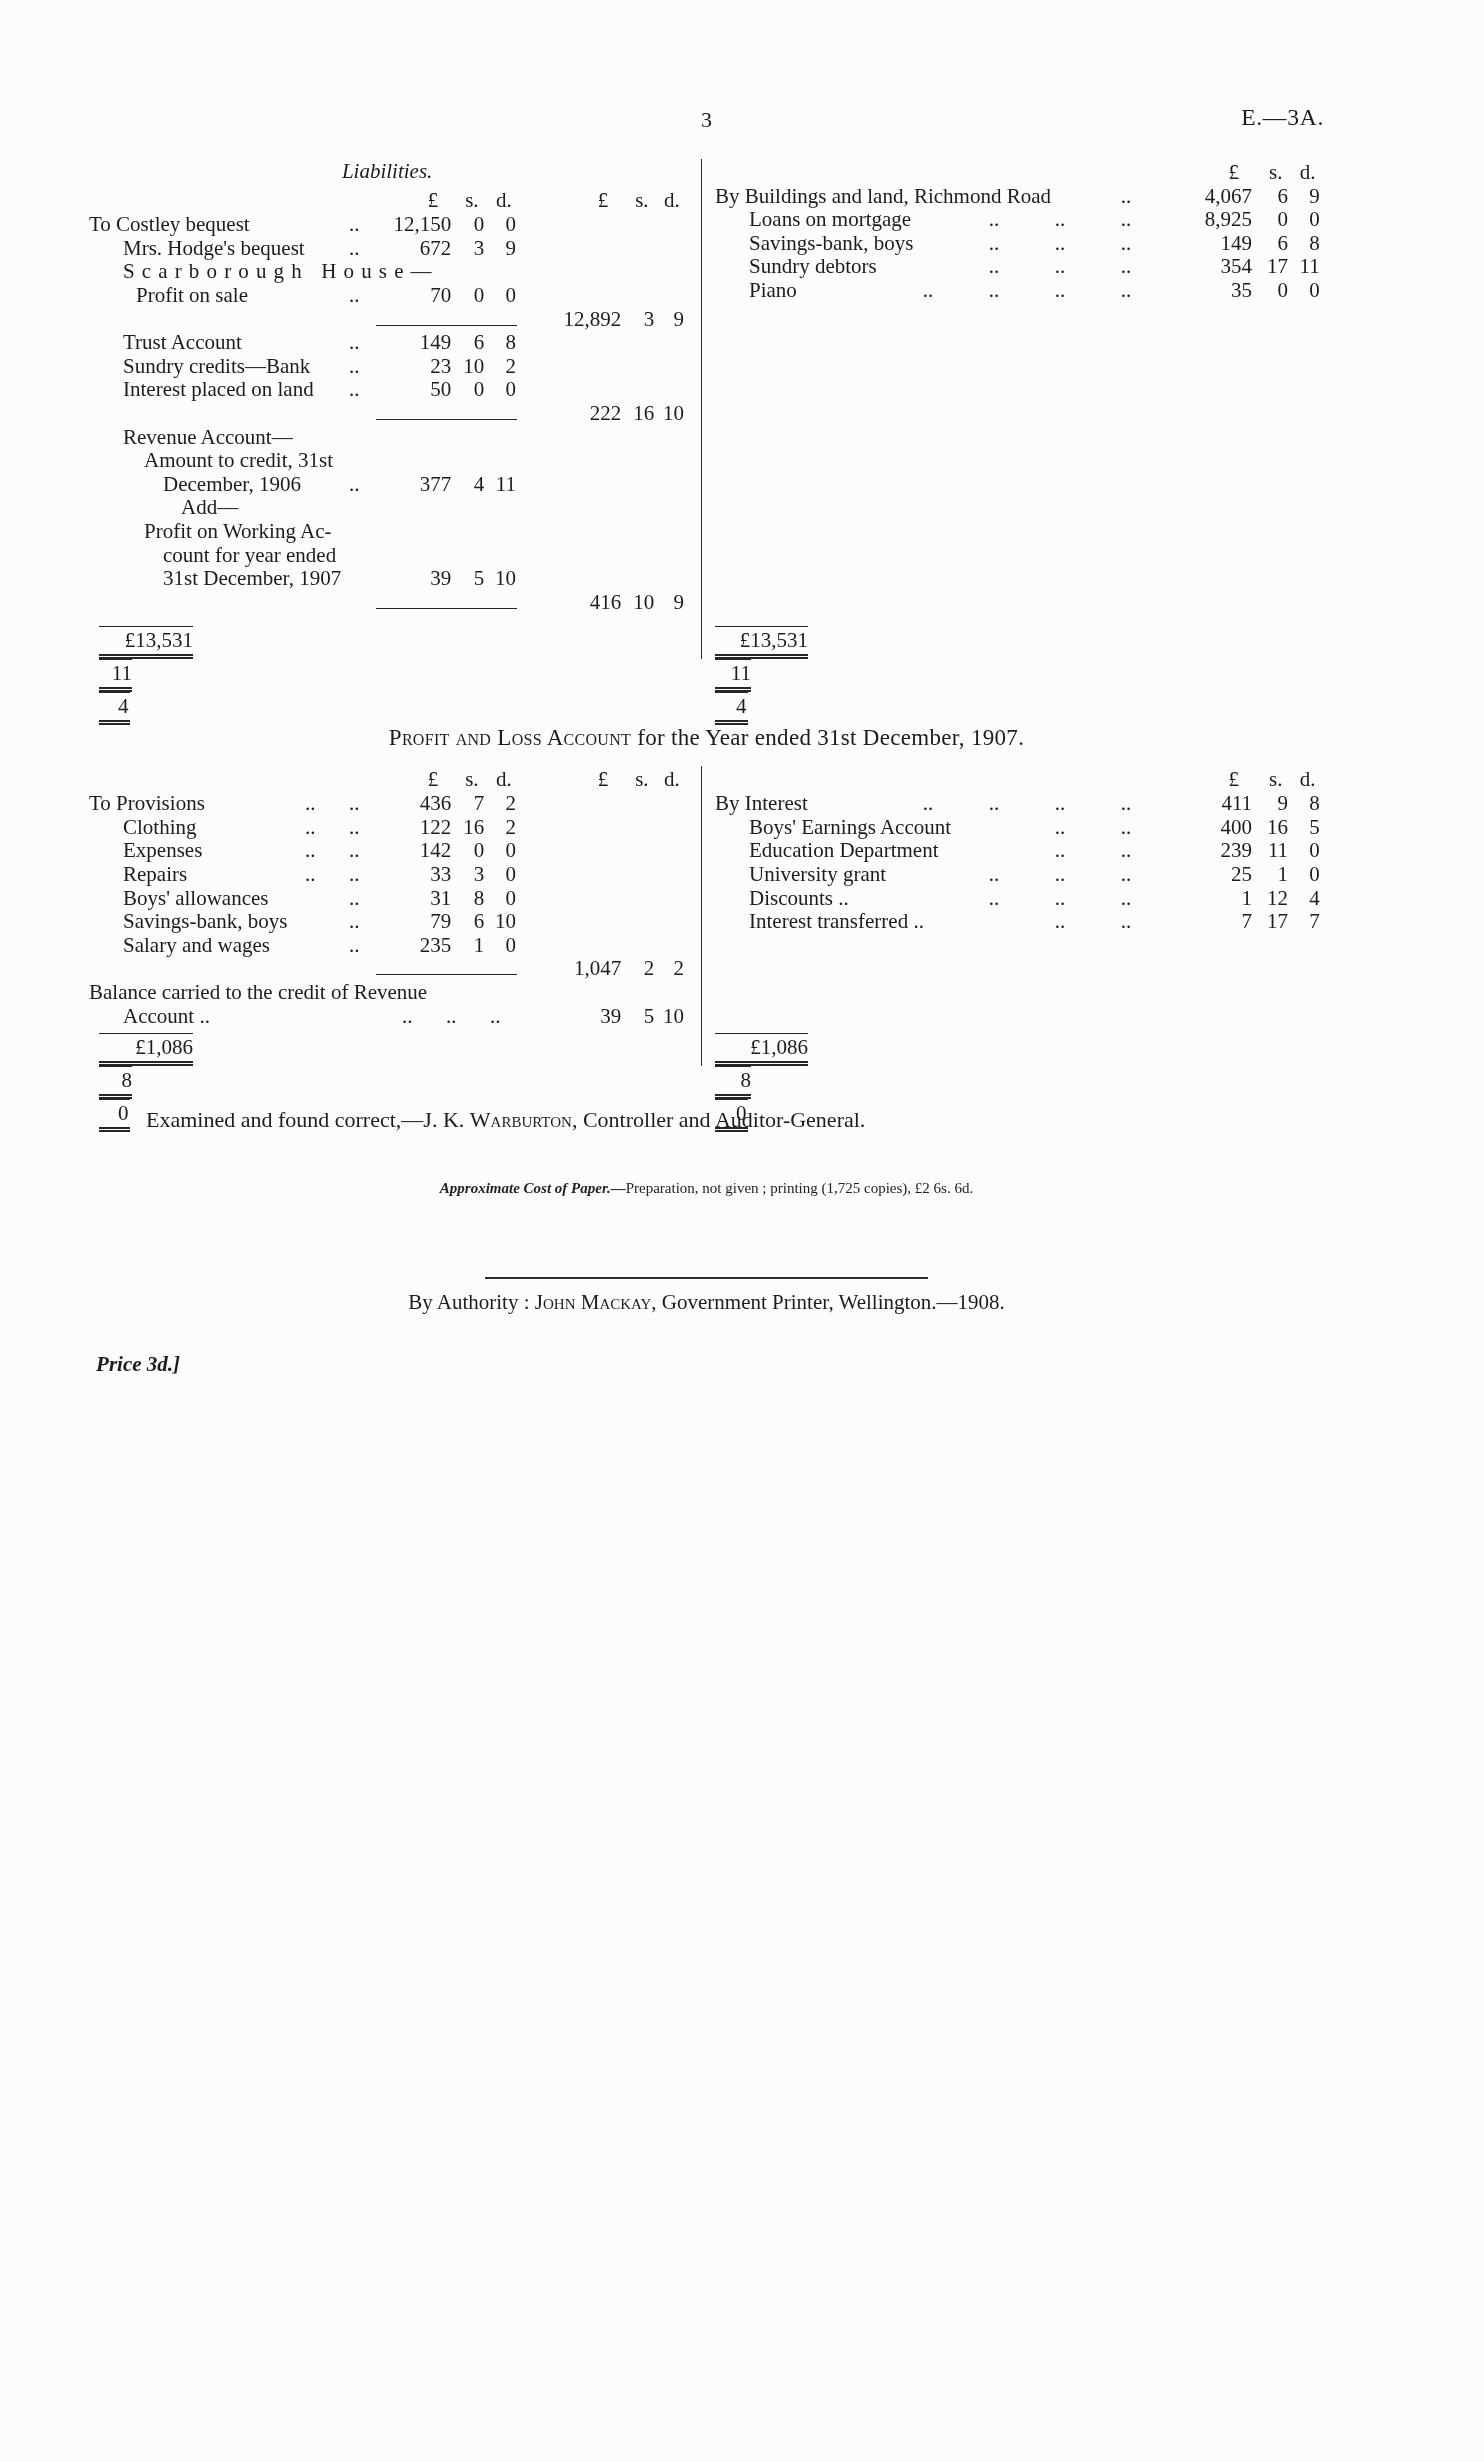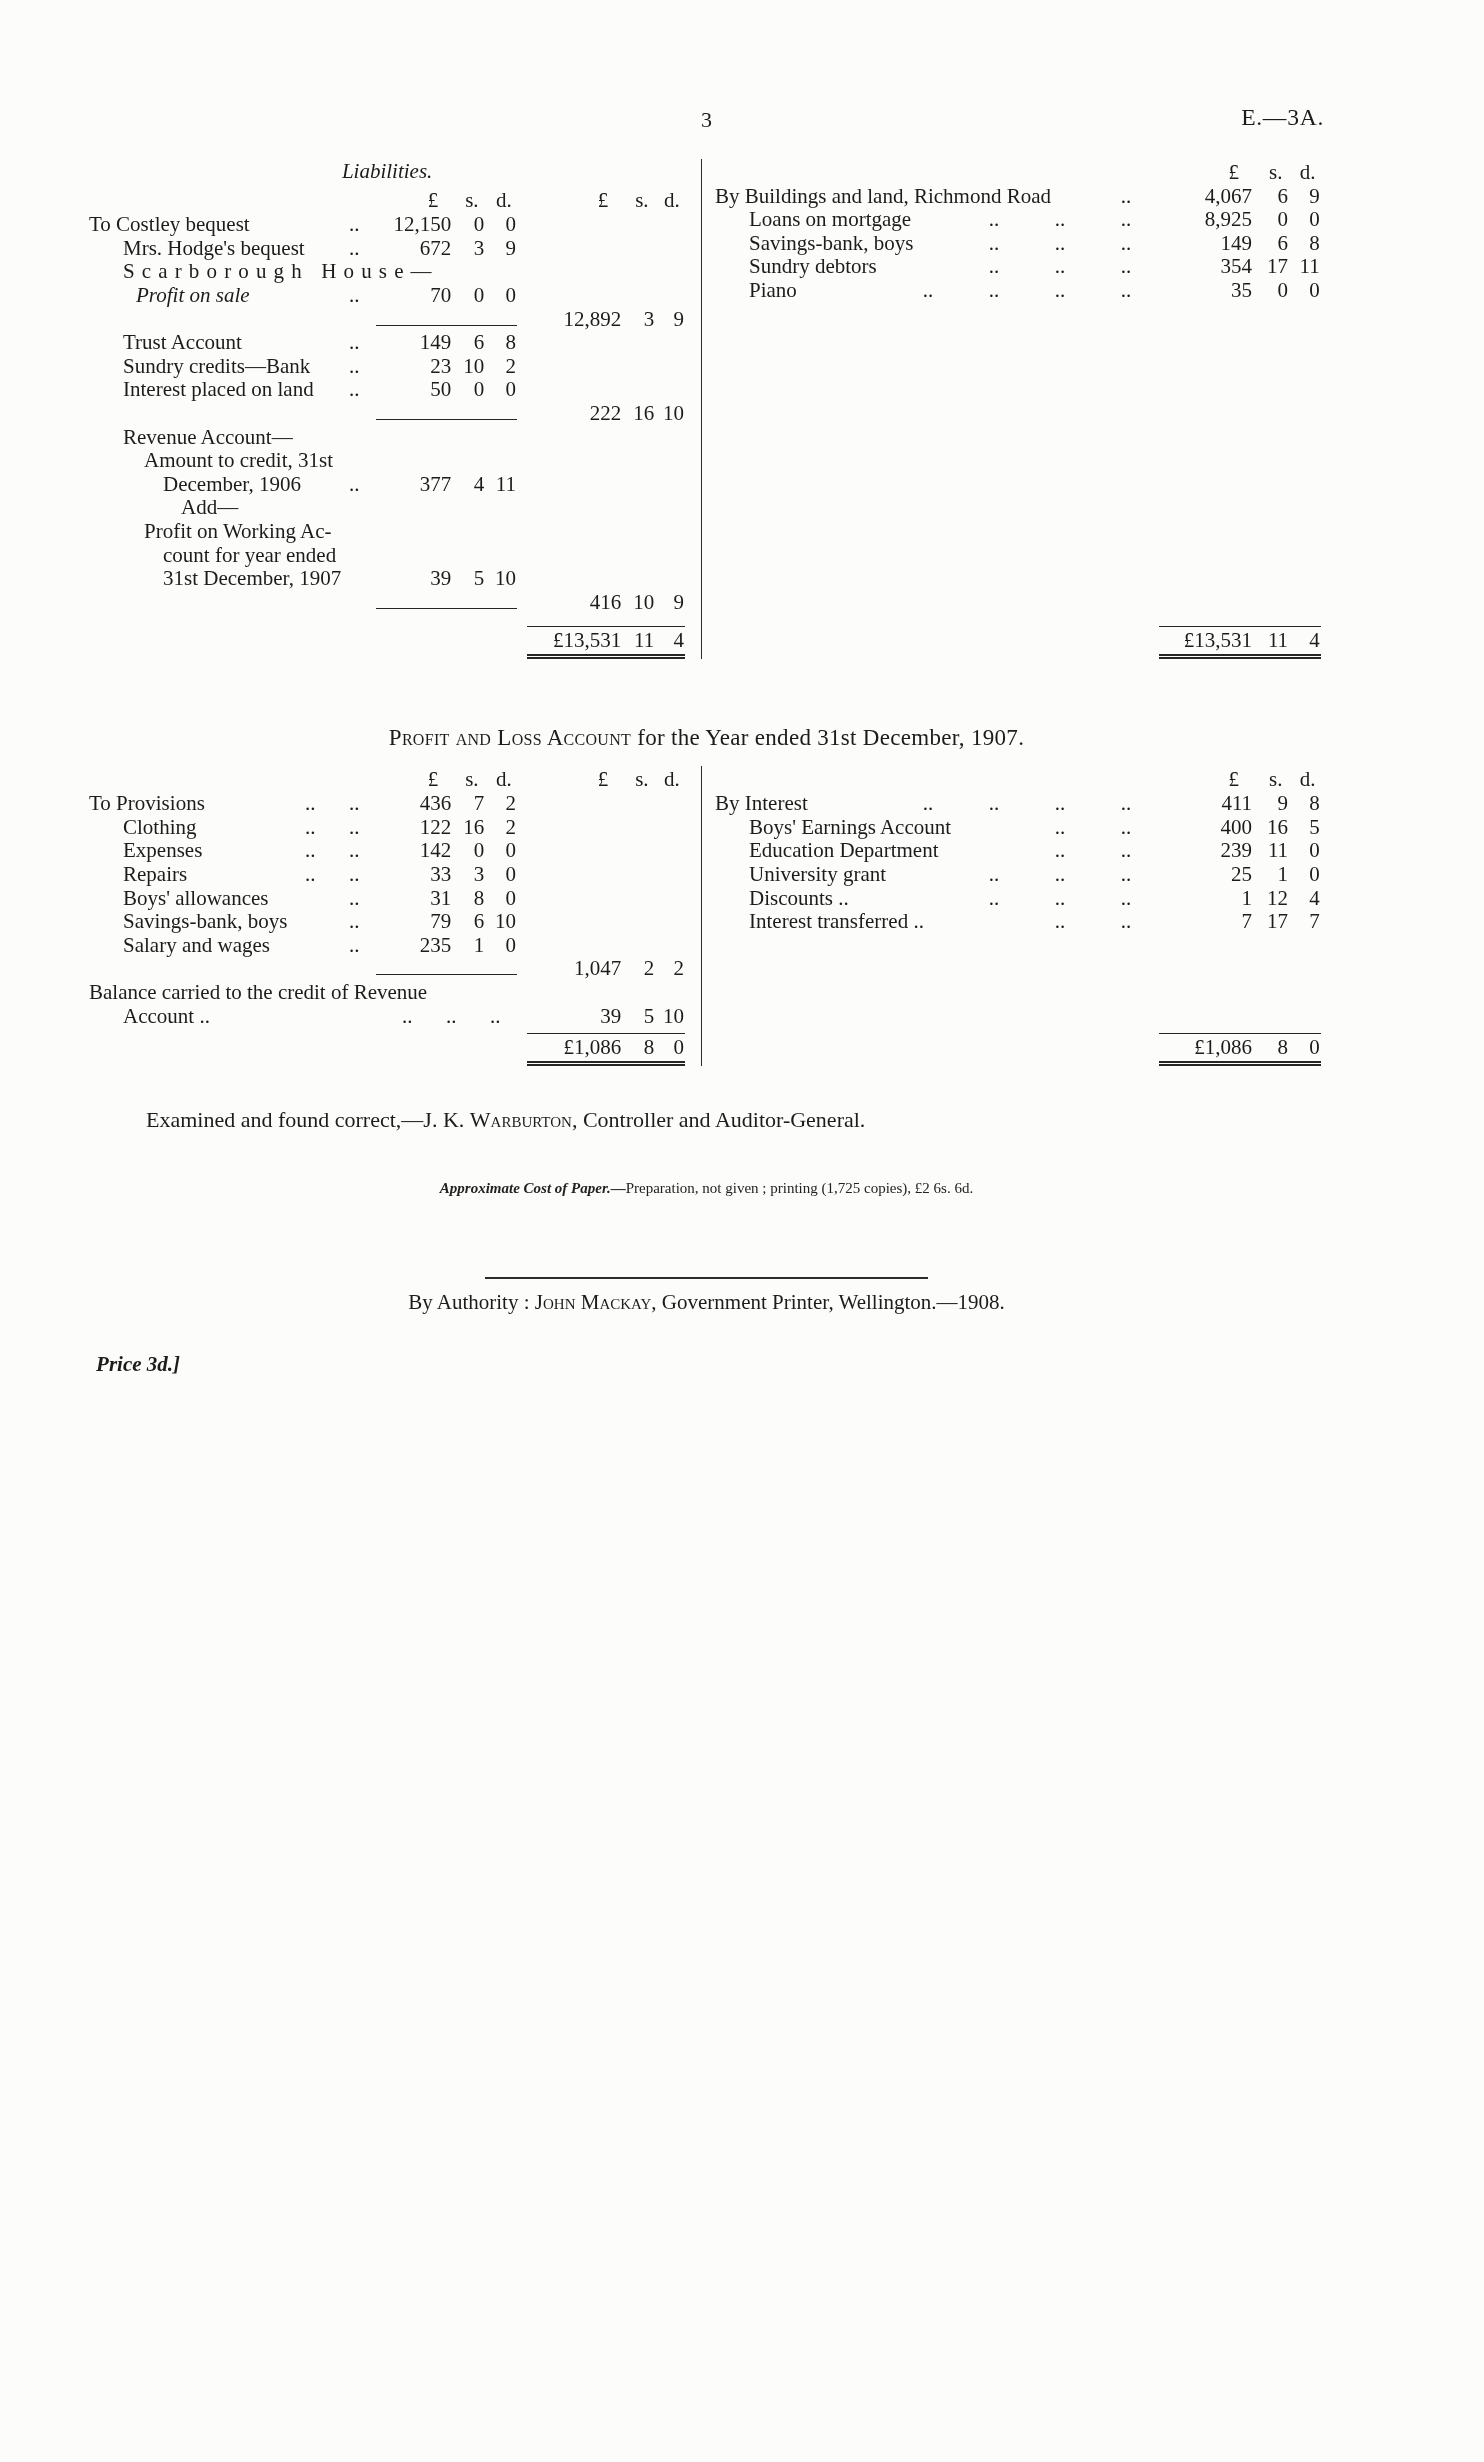--- a/index.html
+++ b/index.html
@@ -53,21 +53,21 @@
   .one-group .g1.mS{width:36px;}
   .one-group .g1.mD{width:33px;padding-right:1.4px;}
 
   .frow.hdr .m{text-align:right;}
   .frow.hdr .mL{padding-right:13px;}
   .frow.hdr .mS{padding-right:5.7px;}
   .frow.hdr .mD{padding-right:5.7px;}
 
   .frow.rule-inner .g1{border-top:1.4px solid #262626;}
 
-  .frow.total{margin-top:auto;height:33px;line-height:27px;}
+  .frow.total{margin-top:auto;height:33px;line-height:27px;flex-direction:column;}
   .two-group .frow.total .g2{border-top:1.4px solid #262626;border-bottom:5px double #262626;}
   .one-group .frow.total .g1{border-top:1.4px solid #262626;border-bottom:5px double #262626;}
 
   
   .examined{margin-top:41px;padding-left:57px;font-size:22px;}
   .costline{margin-top:47px;text-align:center;font-size:15px;color:#222;}
   .costline .lead{font-style:italic;font-weight:bold;}
   .midrule{width:443px;height:1.4px;background:#2b2b2b;margin:80px auto 0 auto;}
   .authority{margin-top:11.4px;text-align:center;font-size:21px;}
   .price{margin-top:37px;padding-left:7.1px;font-style:italic;font-weight:bold;font-size:21px;}
@@ -126,21 +126,21 @@
               <div class="lbl sp" style="padding-left: 34px;">Scarborough House—</div>
               <div class="dots"></div>
               <div class="m g1 mL"></div>
               <div class="m g1 mS"></div>
               <div class="m g1 mD"></div>
               <div class="m g2 mL"></div>
               <div class="m g2 mS"></div>
               <div class="m g2 mD"></div>
             </div>
             <div class="frow">
-              <div class="lbl" style="padding-left: 47px; font-style: italic;">Profit on sale</div>
+              <div class="lbl" style="padding-left: 47px;">Profit on sale</div>
               <div class="dots">
                 <span>..</span>
               </div>
               <div class="m g1 mL">70</div>
               <div class="m g1 mS">0</div>
               <div class="m g1 mD">0</div>
               <div class="m g2 mL"></div>
               <div class="m g2 mS"></div>
               <div class="m g2 mD"></div>
             </div>

